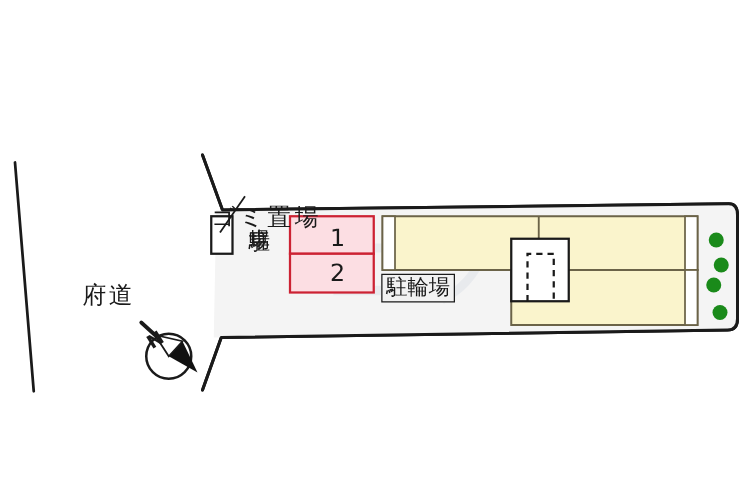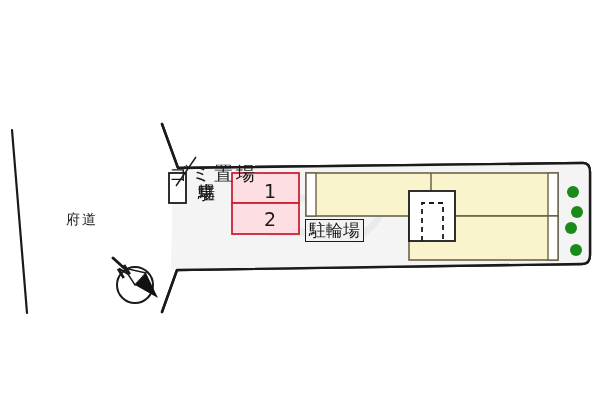--- a/index.html
+++ b/index.html
@@ -3,21 +3,21 @@
 <meta charset="utf-8">
 <style>
   html,body{margin:0;padding:0;background:#ffffff;}
   body{width:600px;height:400px;overflow:hidden;
        font-family:"DejaVu Sans","Liberation Sans",sans-serif;}
   #stage{position:relative;width:600px;height:400px;background:#ffffff;}
   #stage svg{position:absolute;left:0;top:0;}
   .lbl{position:absolute;white-space:nowrap;color:#1a1a1a;}
 
   
-  #road-label{left:66px;top:211px;font-size:14px;letter-spacing:2px;}
+  #road-label{left:66px;top:223px;font-size:19px;letter-spacing:2px;}
 
   
   #trash-label{left:169px;top:161px;font-size:19px;letter-spacing:3px;}
 
   
   #carpark-label{left:196px;top:170px;font-size:17px;line-height:21px;
                  writing-mode:vertical-rl;text-orientation:upright;
                  letter-spacing:0px;height:66px;}
 
   

